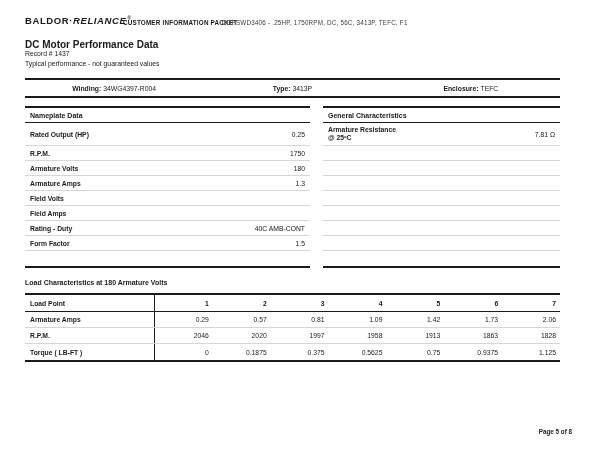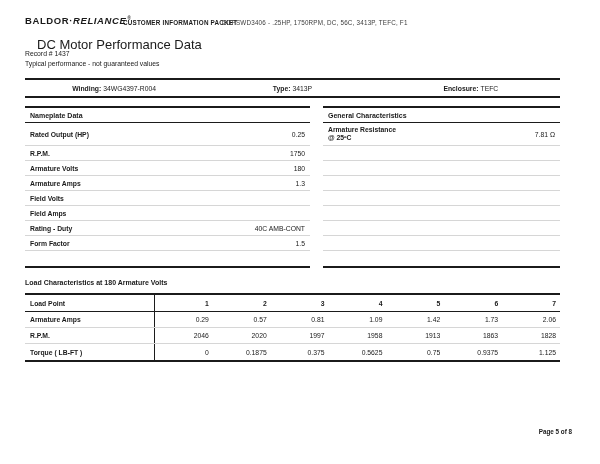--- a/index.html
+++ b/index.html
@@ -15,21 +15,21 @@
 
   
   .logo { position: absolute; left: 25px; top: 15px; font-size: 9.5px; font-weight: bold; letter-spacing: .6px; white-space: nowrap; }
   .logo .it { font-style: italic; }
   .logo .reg { font-size: 4.5px; vertical-align: super; margin-left: 1px; }
   .packet-title { position: absolute; left: 123px; top: 18.5px; font-size: 6.3px; font-weight: bold; letter-spacing: .2px; white-space: nowrap; }
   .packet-subtitle { position: absolute; left: 222px; top: 18.5px; font-size: 6.3px; color: #3c3c3c; letter-spacing: .2px; white-space: nowrap; }
 
   
   .intro { position: absolute; left: 25px; top: 40px; font-size: 6.8px; line-height: 9.4px; }
-  .intro .t { font-weight: normal; font-size: 13px; margin-left: 12px; }
+  .intro .t { font-weight: bold; font-size: 10px; }
 
   
   .winding { position: absolute; left: 25px; top: 78px; width: 535px; height: 20px;
     border-top: 2.2px solid #1b1b1b; border-bottom: 2.2px solid #1b1b1b;
     display: flex; align-items: center; font-size: 6.8px; }
   .winding .cell { flex: 1; text-align: center; white-space: nowrap; }
   .winding b { margin-right: 2px; }
 
   
   .tbl { position: absolute; top: 106px; border-bottom: 2.4px solid #1b1b1b; background: #fff; }

